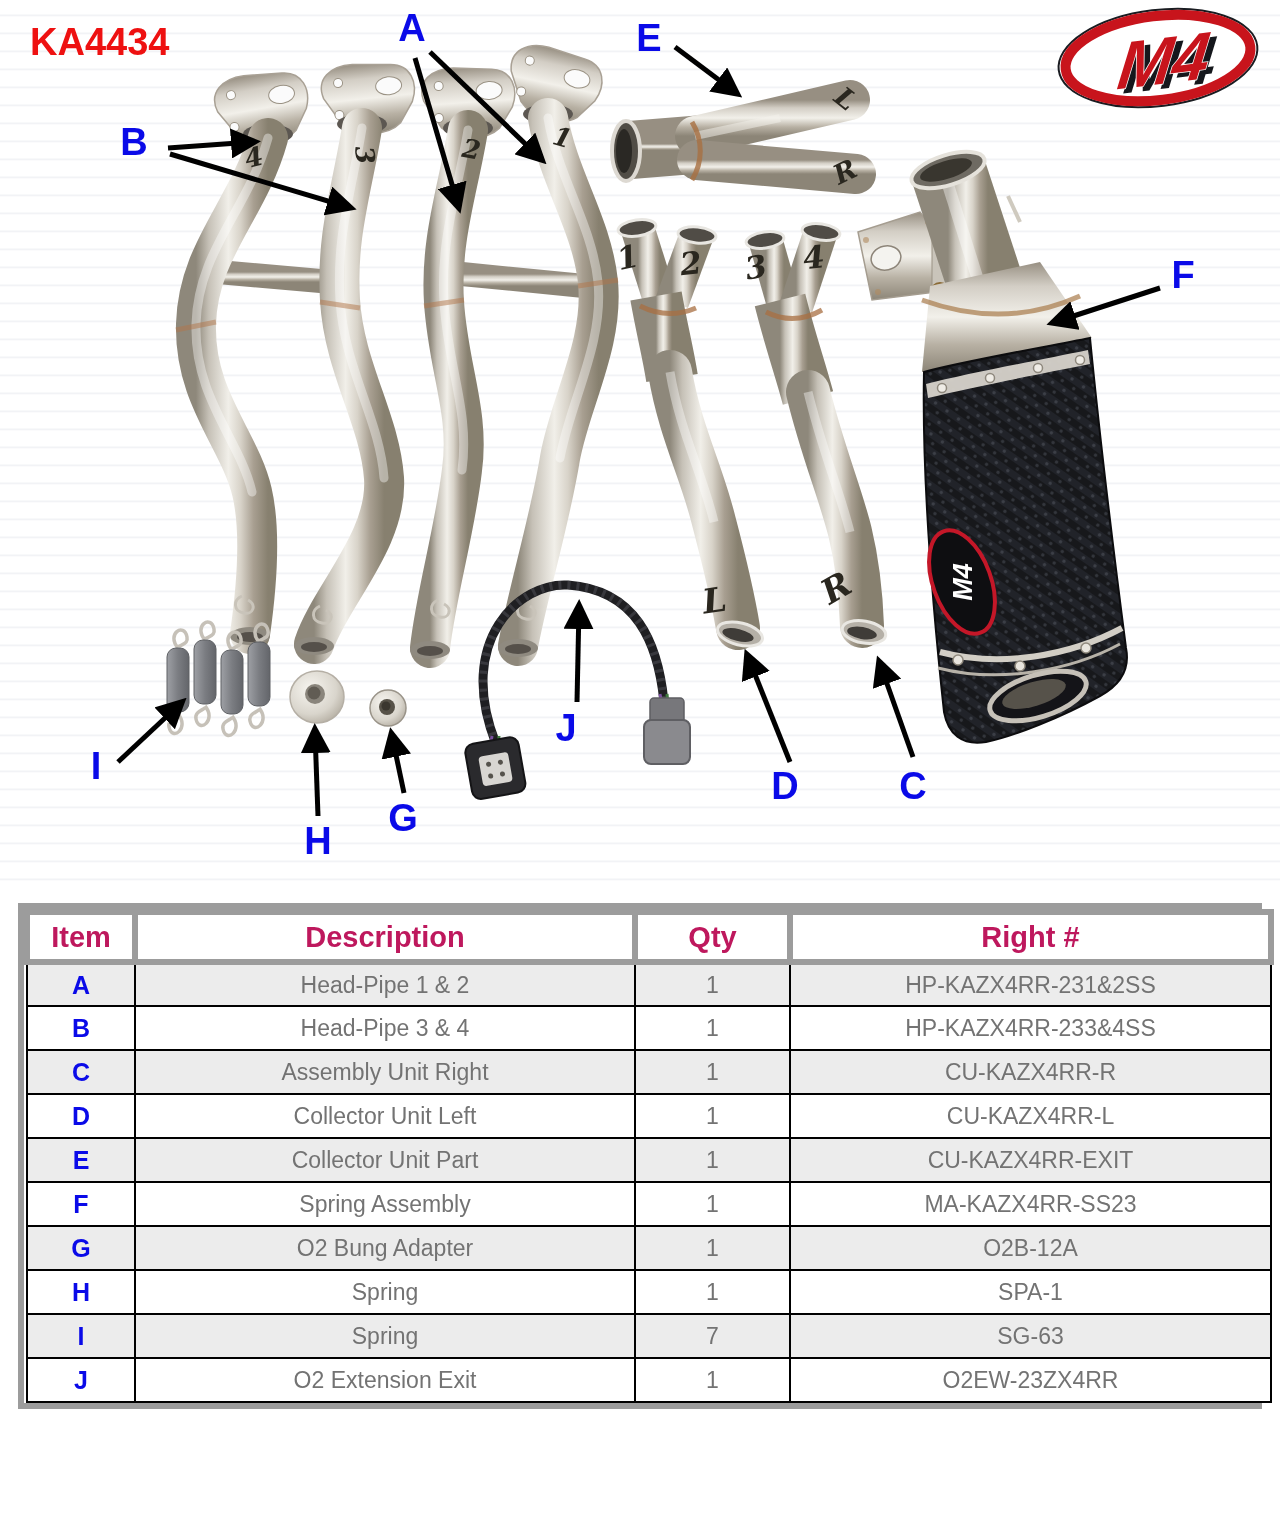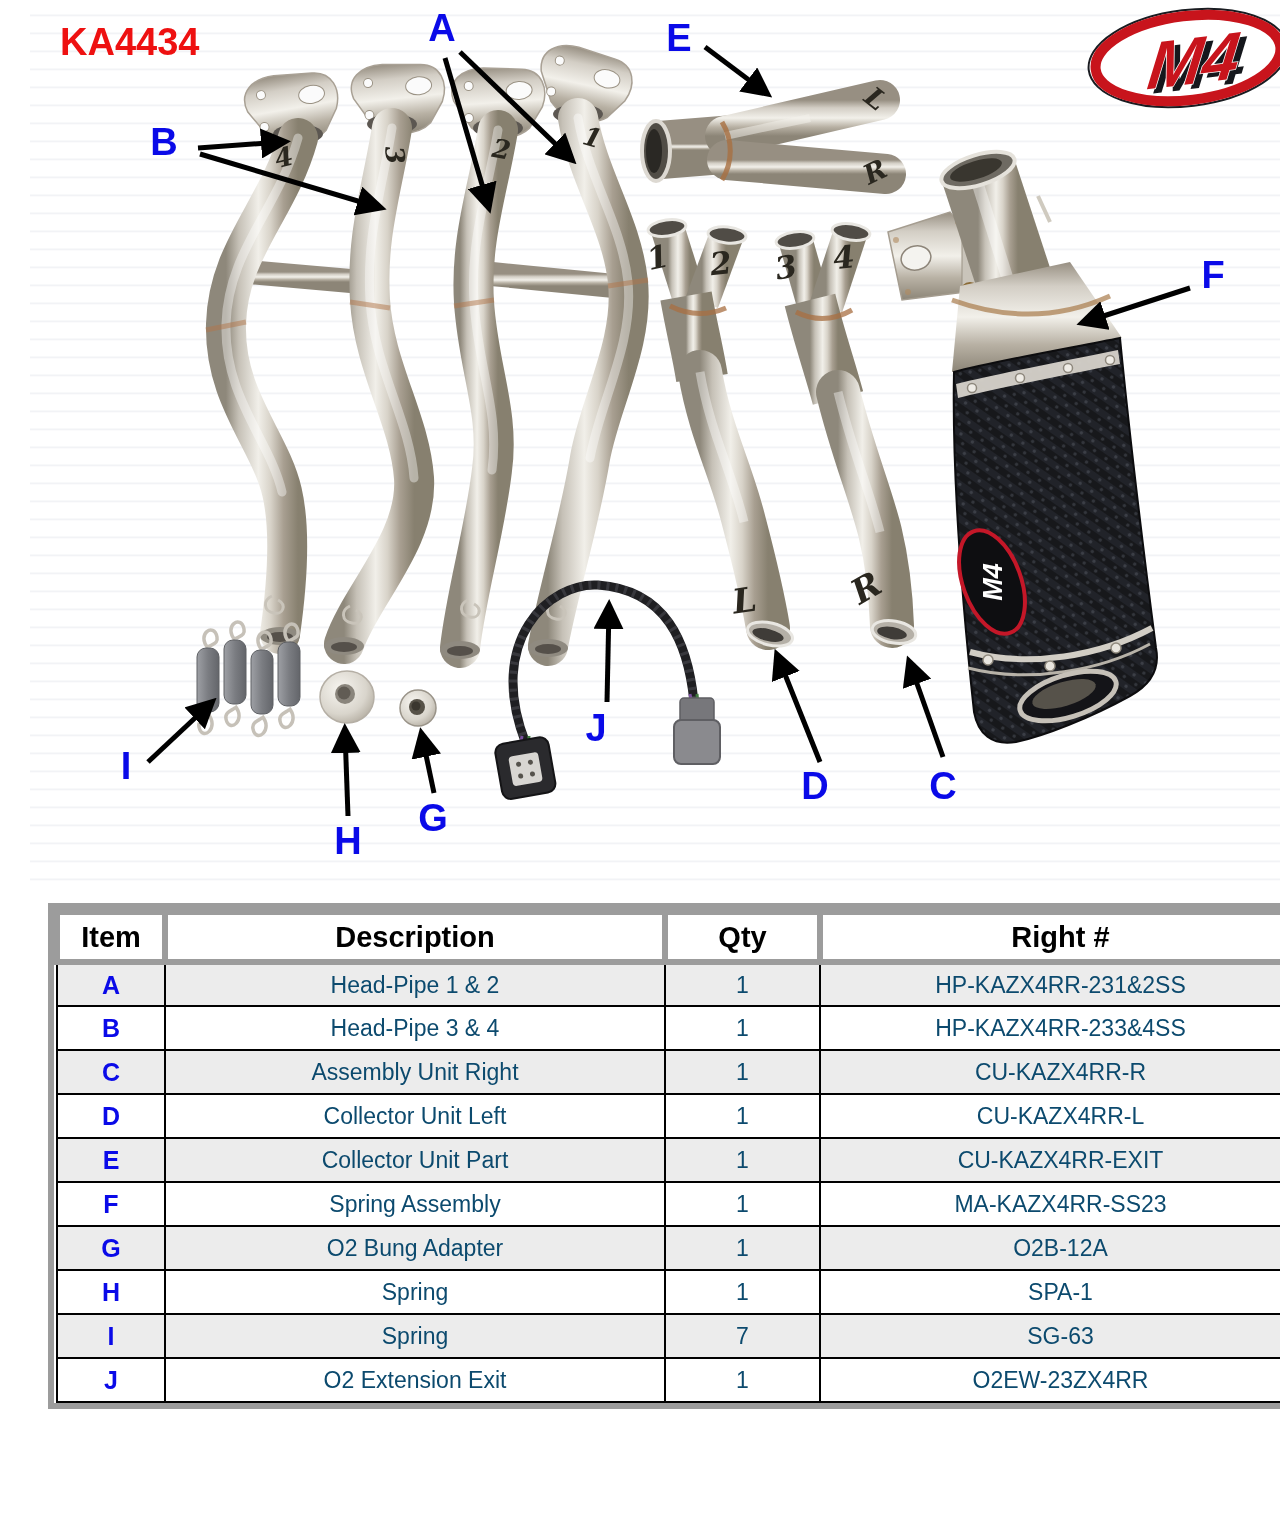--- a/index.html
+++ b/index.html
@@ -2,33 +2,33 @@
 <html style="--label-blue: #0a0ae8; --code-red: #ee1111; --logo-red: #c8141c; --frame-gray: #9c9c9c; --row-alt: #ececec; --steel: #cfcac2; --carbon: #17181b;"><head>
 <meta charset="utf-8">
 <style>
   :root{
     --label-blue:#0a0ae8; --code-red:#ee1111; --logo-red:#c8141c;
     --frame-gray:#9c9c9c; --row-alt:#ececec; --steel:#cfcac2; --carbon:#17181b;
   }
   *{box-sizing:border-box; margin:0; padding:0;}
   html,body{width:1280px; height:1536px; background:#ffffff; overflow:hidden;
     font-family:"Liberation Sans", sans-serif;}
-  .stage{position:relative; width:1140px; height:1536px; background:#fff;margin-left:30px;}
+  .stage{position:relative; width:1140px; height:1536px; background:#fff;}
   .photo{position:absolute; top:0; left:0;}
   .table-wrap{
     position:absolute; top:903px; left:18px; width:1244px;
     border:6px solid var(--frame-gray); background:#fff;
   }
   table{width:100%; border-collapse:collapse; table-layout:fixed;}
   thead th{
     border:6px solid var(--frame-gray); background:#ffffff;
-    height:50px; font-size:29px; font-weight:bold; color:#000000; text-align:center;
+    height:50px; font-size:29px; font-weight:bold; color:#be185d; text-align:center;
   }
   tbody td{
-    border:2.5px solid #000; height:44px; font-size:23px; color:#0c4a6e;
+    border:2.5px solid #000; height:44px; font-size:23px; color:#737373;
     text-align:center; vertical-align:middle; background:#fff;
   }
   tbody tr:nth-child(odd) td{background:var(--row-alt);}
   td.item{color:var(--label-blue); font-weight:bold; font-size:25px;}
   text{user-select:none;}
   .lbl{font-family:"Liberation Sans",sans-serif; font-size:38px; font-weight:bold;
        fill:var(--label-blue); text-anchor:middle;}
   .mark{font-family:"DejaVu Serif",serif; font-style:italic; font-weight:600;
         fill:#2a271f; text-anchor:middle;}
   .arrow{stroke:#000; stroke-width:5; fill:none;}

